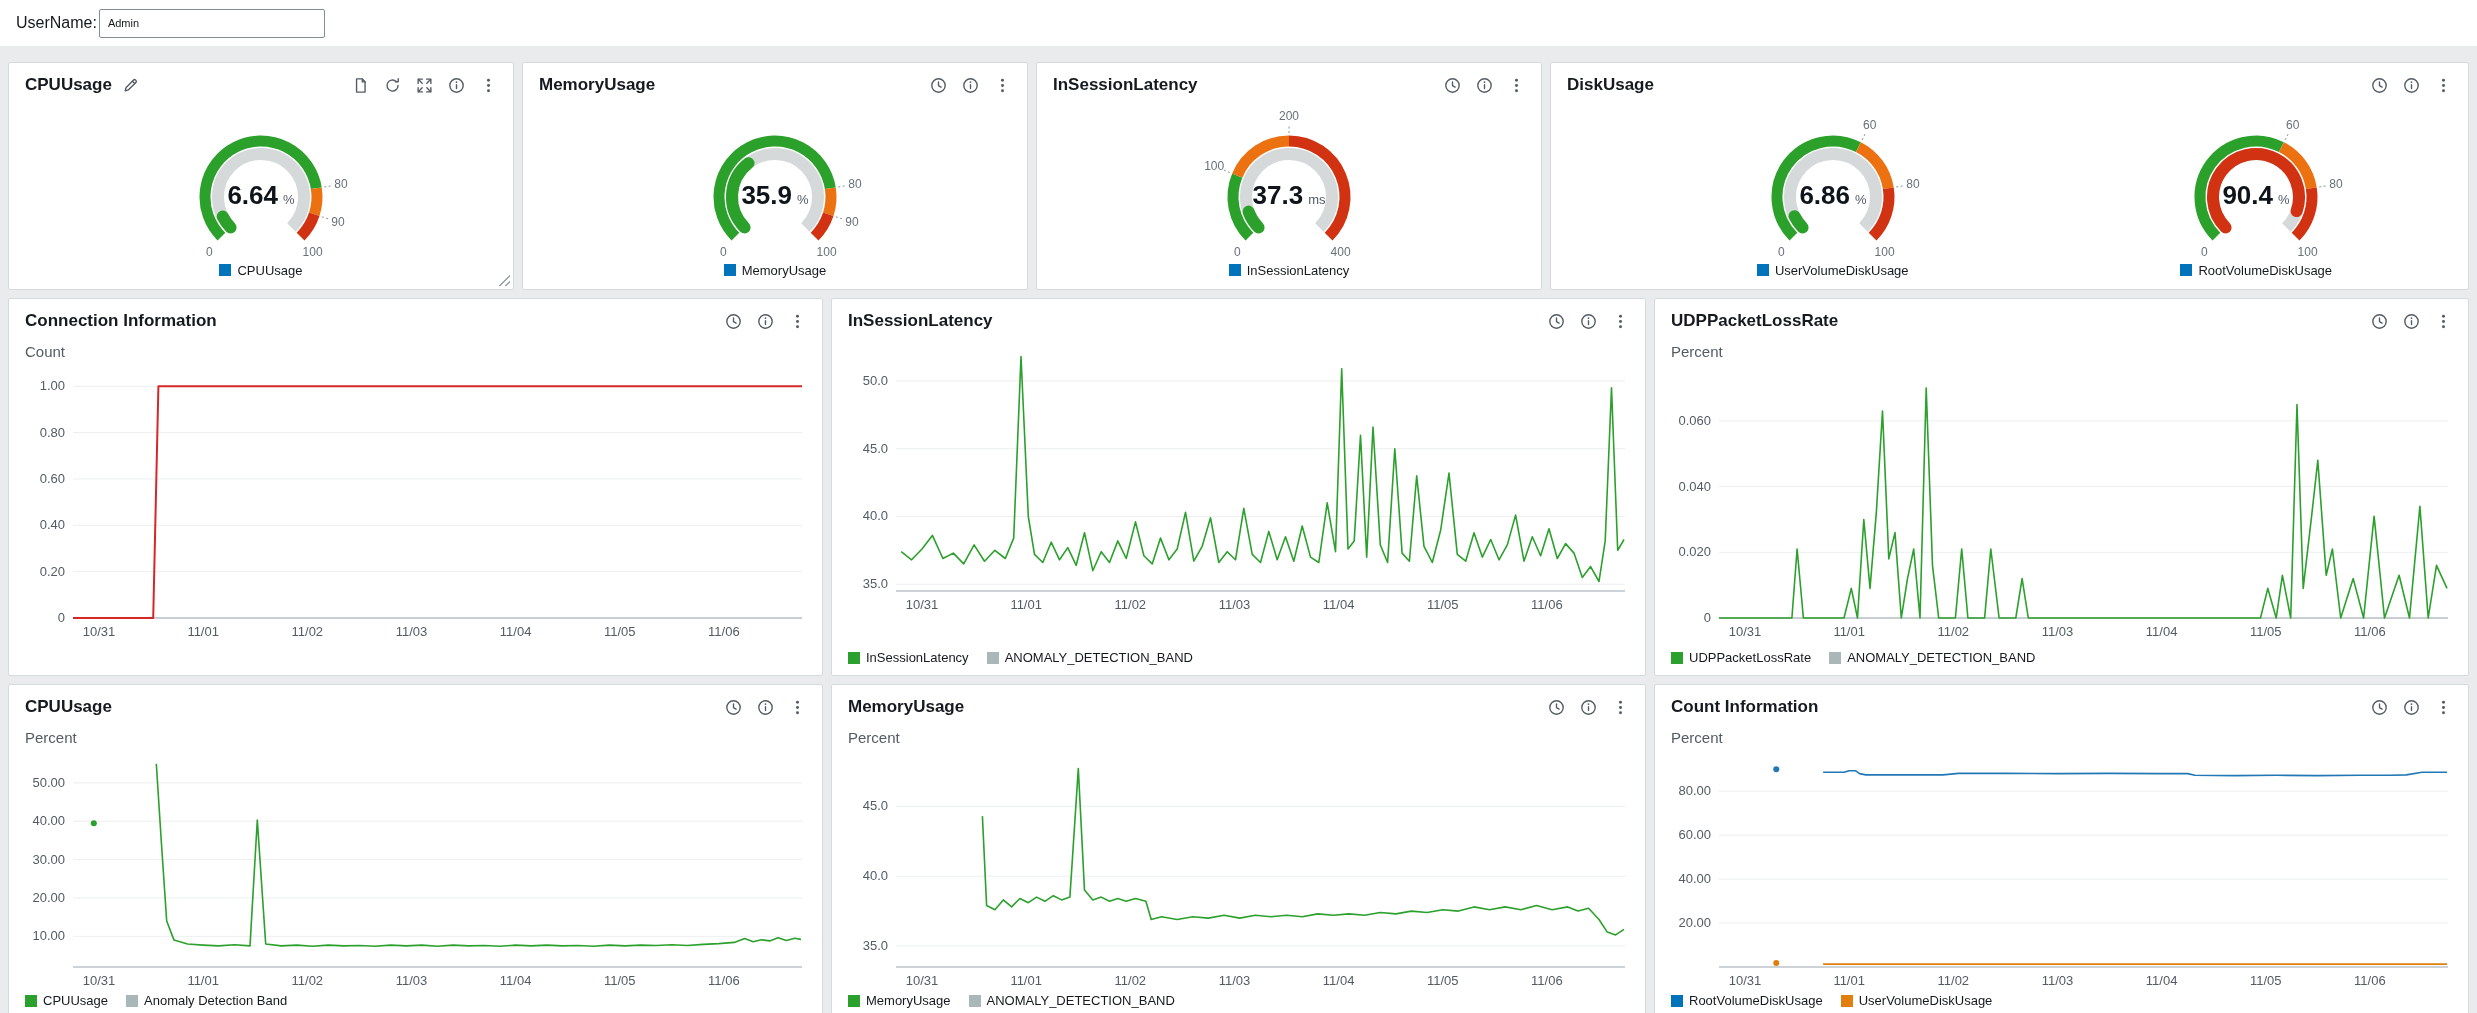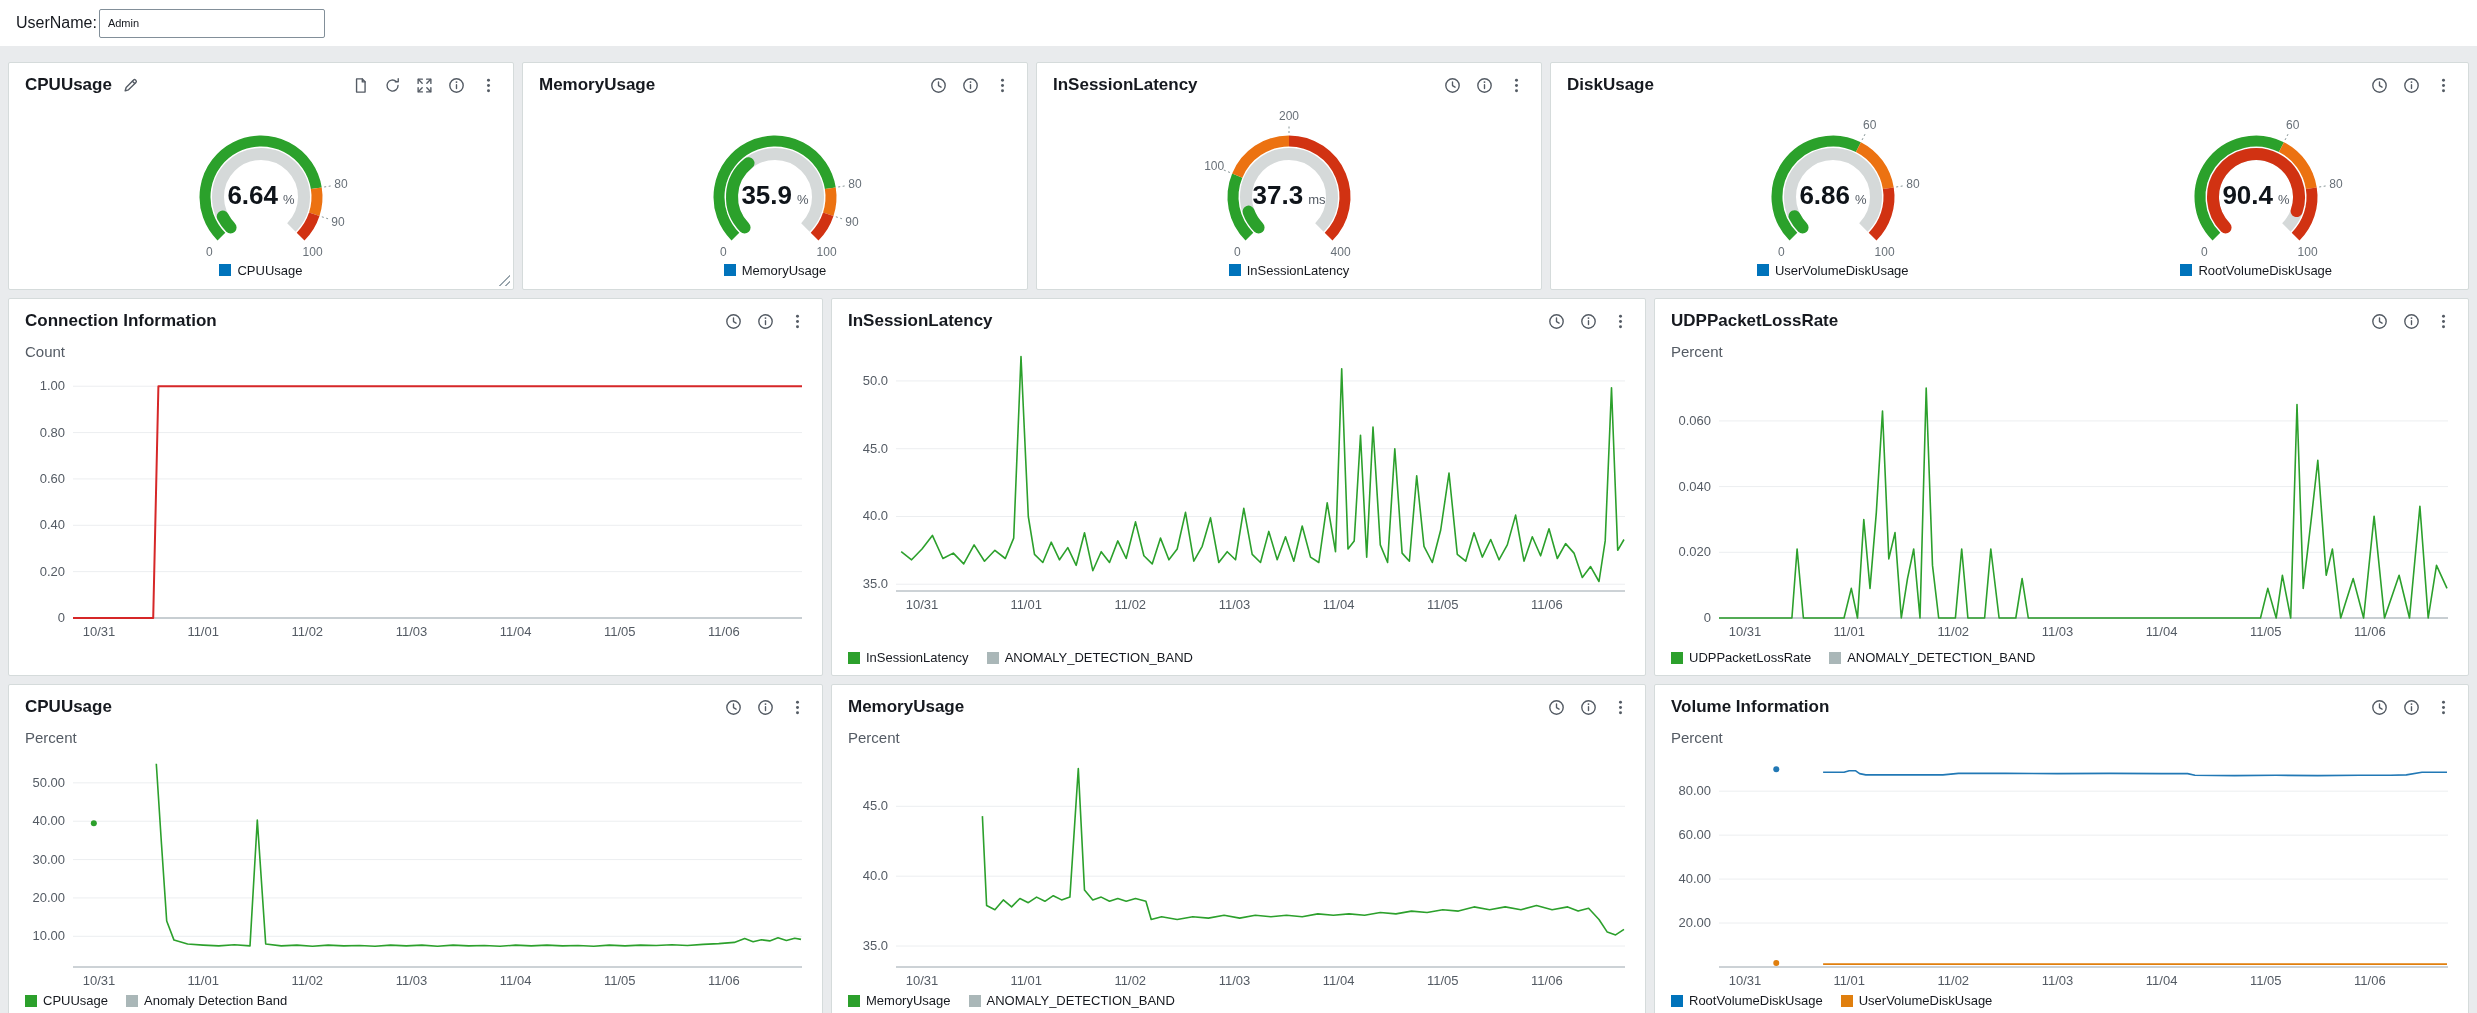--- a/index.html
+++ b/index.html
@@ -590,21 +590,21 @@
           </span>
           <span class="li">
             <span class="sq" style="background: rgb(170, 183, 184);"></span>
             <span>ANOMALY_DETECTION_BAND</span>
           </span>
         </div>
     </section>
 
     <section class="card">
       <header class="chead">
-        <h2 class="ctitle">Volume Information</h2>
+        <h2 class="ctitle">Count Information</h2>
         <div class="hicons">
           <span class="icon">
               <svg viewBox="0 0 16 16">
                 <circle cx="8" cy="8" r="6.3"></circle>
                 <path d="M8 4.6v3.5l2.4 1.5"></path>
               </svg>
             </span>
           <span class="icon">
               <svg viewBox="0 0 16 16">
                 <circle cx="8" cy="8" r="6.3"></circle>

